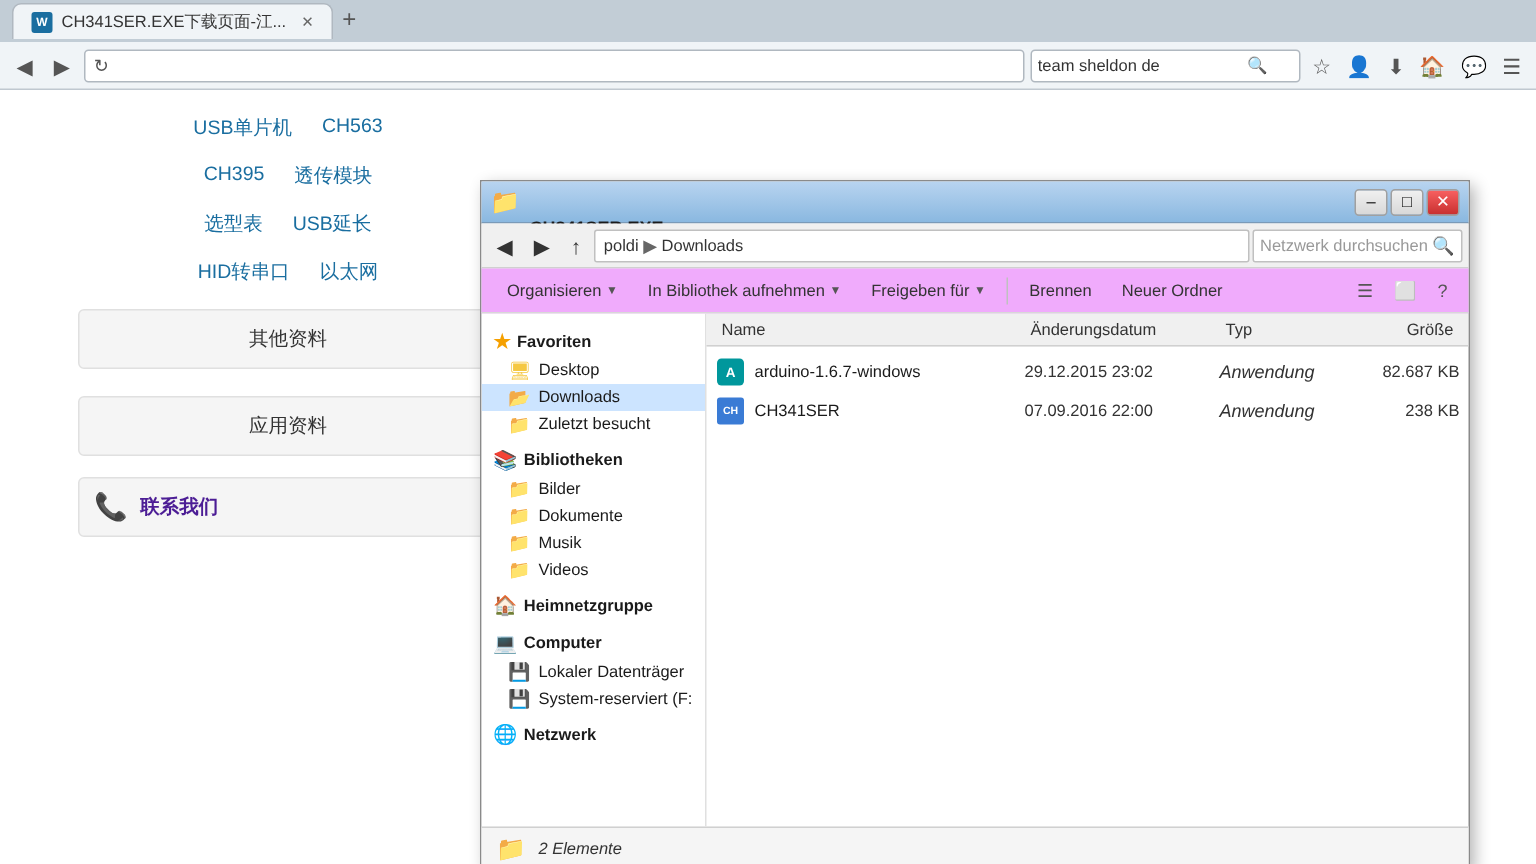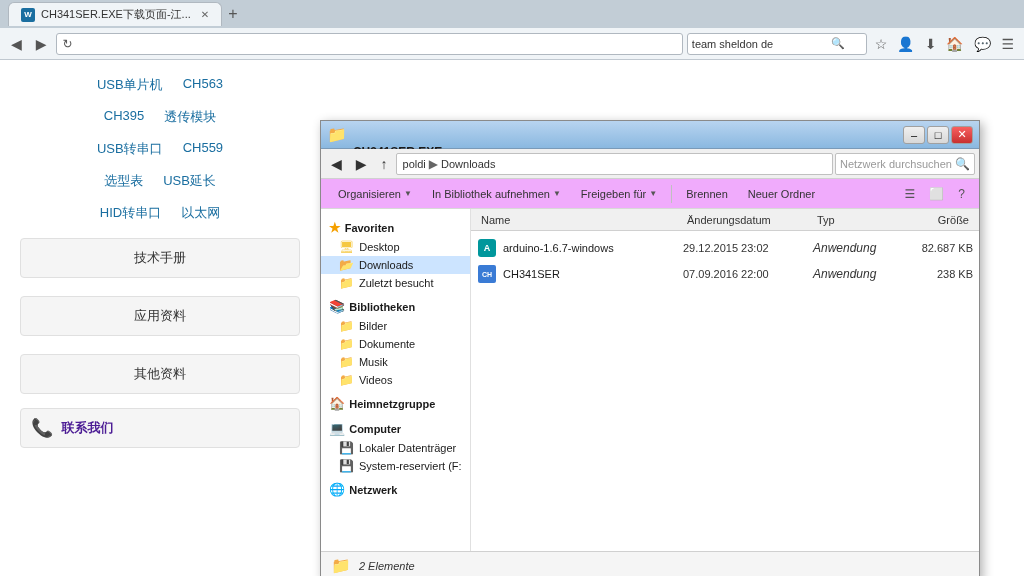--- a/index.html
+++ b/index.html
@@ -129,51 +129,44 @@
       <span class="nav-icon">☆</span>
       <span class="nav-icon">👤</span>
       <span class="nav-icon">⬇</span>
       <span class="nav-icon">🏠</span>
       <span class="nav-icon">💬</span>
       <span class="nav-icon">☰</span>
     </div>
   </div>
 </div>
 
-<div class="web-page" style="position:relative;">
+<div class="web-page" style="position:relative;padding-left:32px;">
   <div class="sidebar">
     <div class="sidebar-nav">
       <div class="sidebar-row">
         <a class="sidebar-link">USB单片机</a>
         <a class="sidebar-link">CH563</a>
       </div>
       <div class="sidebar-row">
         <a class="sidebar-link">CH395</a>
         <a class="sidebar-link">透传模块</a>
       </div>
       <div class="sidebar-row">
-        <a class="sidebar-link">USB转串口</a>
-        <a class="sidebar-link">CH559</a>
-      </div>
-      <div class="sidebar-row">
         <a class="sidebar-link">选型表</a>
         <a class="sidebar-link">USB延长</a>
       </div>
       <div class="sidebar-row">
         <a class="sidebar-link">HID转串口</a>
         <a class="sidebar-link">以太网</a>
       </div>
       <div class="sidebar-section">
-        <button class="sidebar-section-btn">技术手册</button>
+        <button class="sidebar-section-btn">其他资料</button>
       </div>
       <div class="sidebar-section">
         <button class="sidebar-section-btn">应用资料</button>
-      </div>
-      <div class="sidebar-section">
-        <button class="sidebar-section-btn">其他资料</button>
       </div>
       <div class="sidebar-contact">
         <span class="phone-icon">📞</span>
         <span class="contact-text">联系我们</span>
       </div>
     </div>
   </div>
 
   <div class="explorer-overlay">
 

